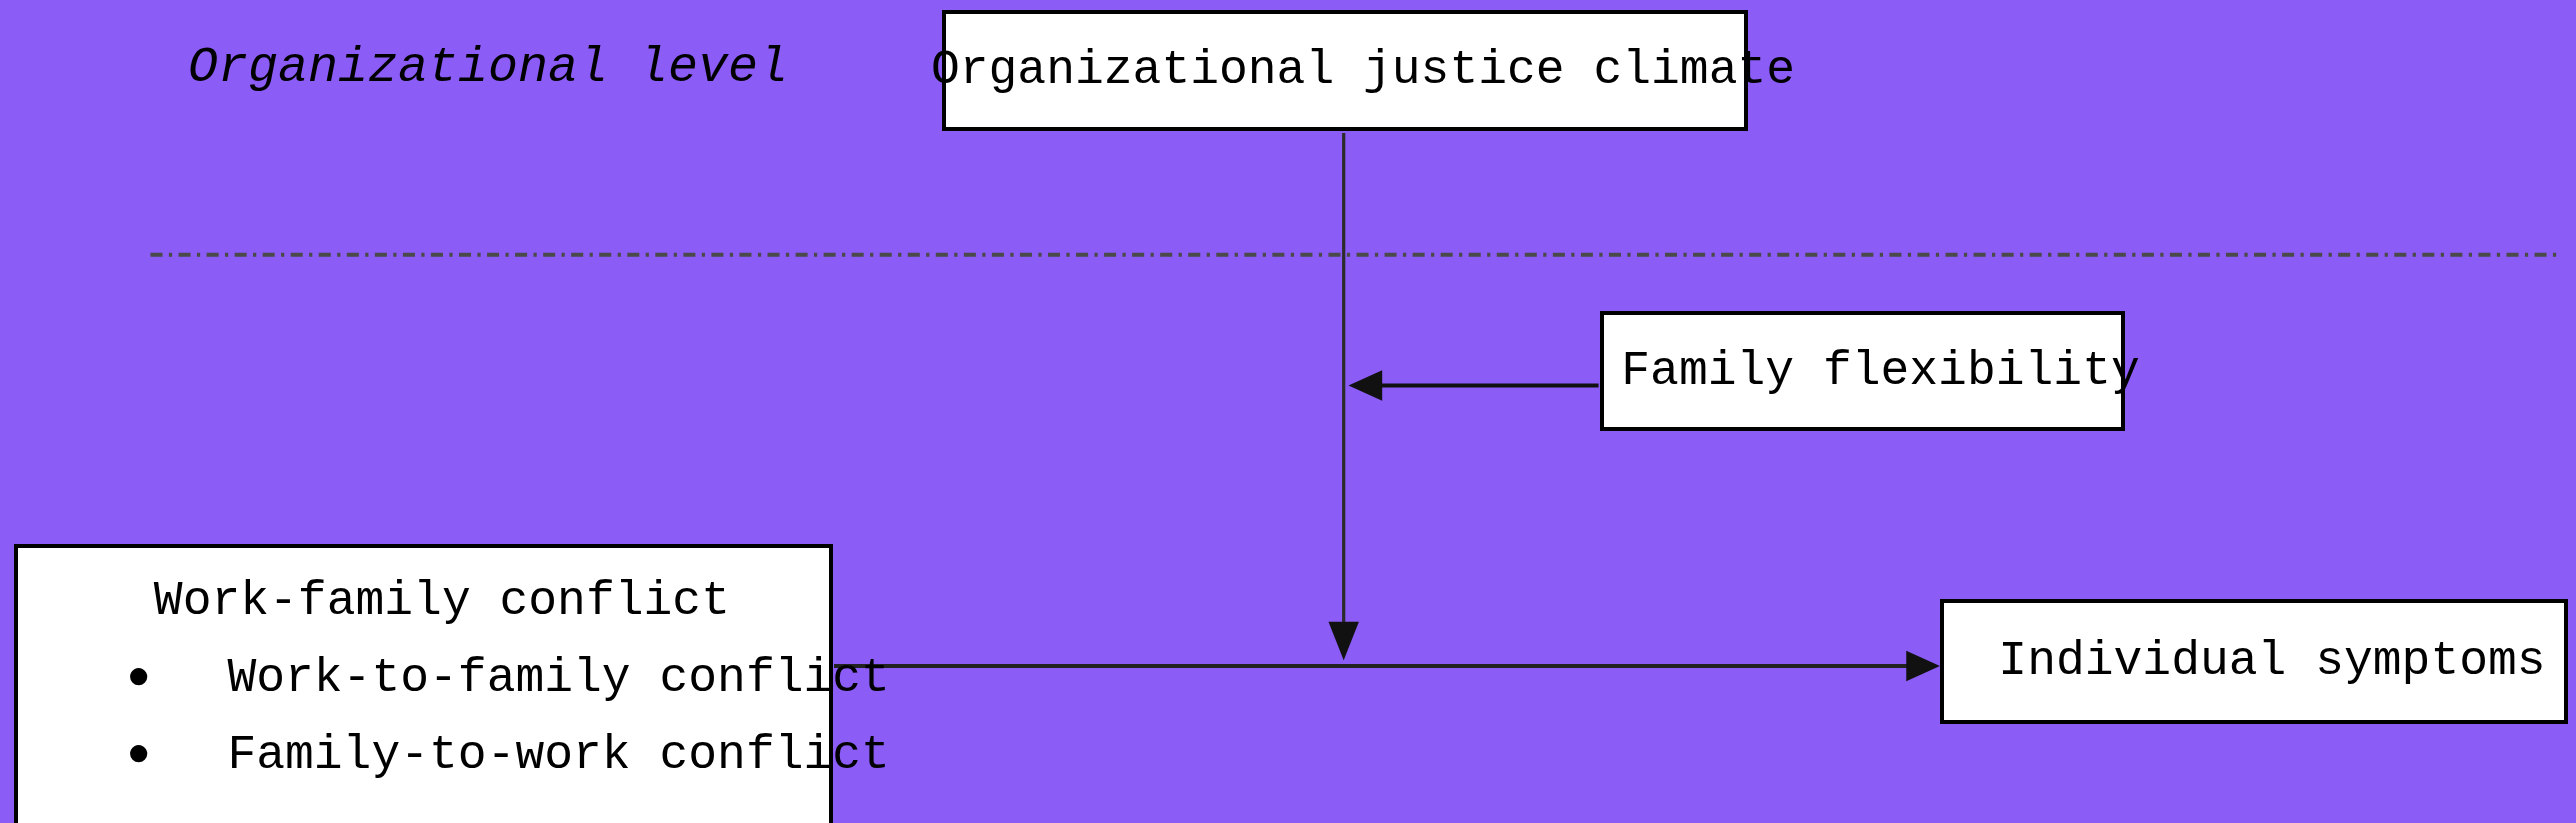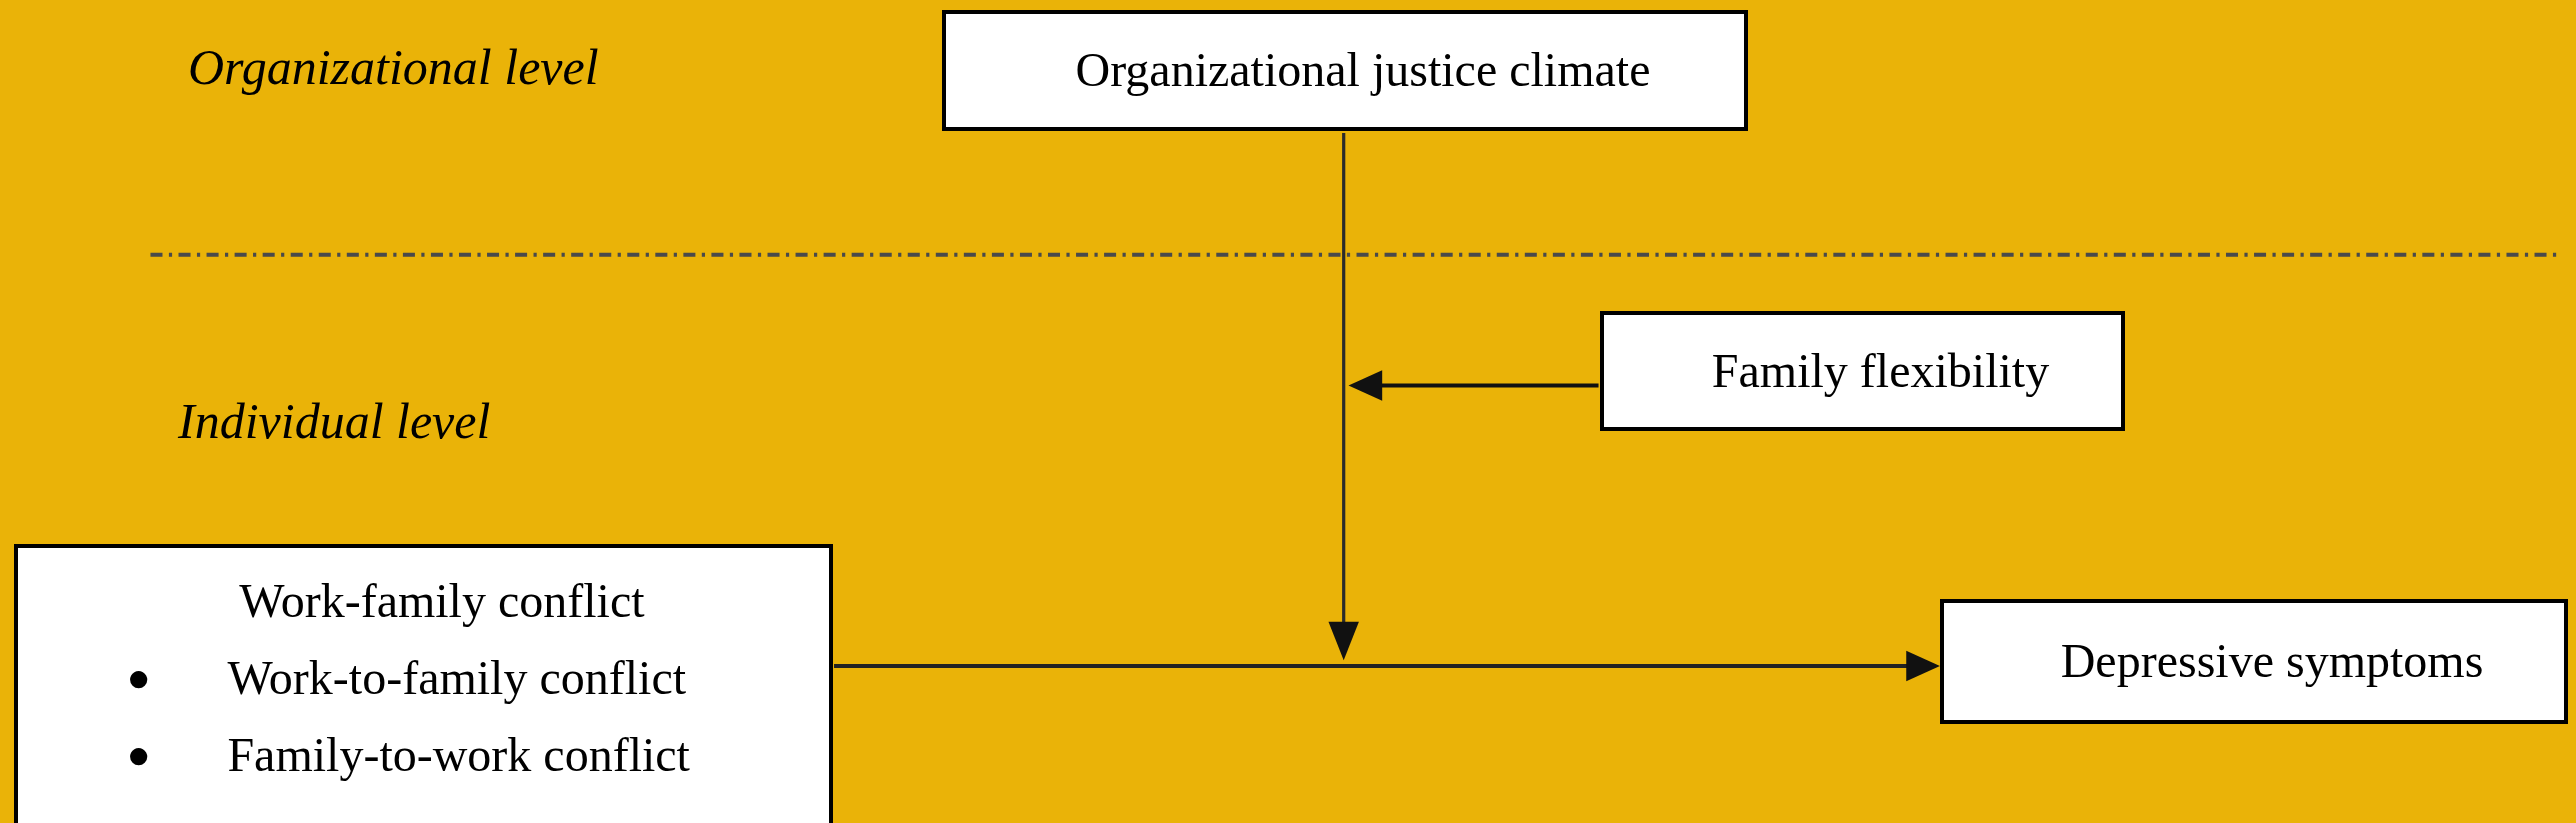--- a/index.html
+++ b/index.html
@@ -1,21 +1,21 @@
 <!DOCTYPE html>
 <html style="font-size:13px"><head>
 <meta charset="utf-8">
 <style>
   html, body { margin: 0; padding: 0; background: #ffffff; }
   .figure {
     position: relative;
     width: 2576px;
     height: 823px;
-    background: #eab308;
-    font-family: Liberation Serif, serif;
+    background: #8b5cf6;
+    font-family: Liberation Mono, monospace;
     color: #000000;
     overflow: hidden;
   }
   .lines-layer {
     position: absolute;
     left: 0; top: 0;
     width: 2576px; height: 823px;
   }
   .level-label {
     position: absolute;
@@ -86,21 +86,20 @@
 
     <line x1="1994" y1="481" x2="1714" y2="481" stroke="#111111" stroke-width="5"></line>
     <polygon points="1682,481 1724,462 1724,500" fill="#111111"></polygon>
 
     <line x1="1040" y1="831" x2="2388" y2="831" stroke="#222222" stroke-width="5"></line>
     <polygon points="2420,831 2378,812 2378,850" fill="#111111"></polygon>
   </svg>
 
   <div class="level-label label-org">Organizational level</div>
 
-  <div class="level-label label-ind">Individual level</div>
 
   <div class="node node-justice">
     <span>Organizational justice climate</span>
   </div>
 
   <div class="node node-flex">
     <span>Family flexibility</span>
   </div>
 
   <div class="node node-wfc">
@@ -109,17 +108,17 @@
       <span class="wfc-bullet">●</span>
       <span>Work-to-family conflict</span>
     </div>
     <div class="wfc-item">
       <span class="wfc-bullet">●</span>
       <span>Family-to-work conflict</span>
     </div>
   </div>
 
   <div class="node node-depress">
-    <span>Depressive symptoms</span>
+    <span>Individual symptoms</span>
   </div>
 
 </div>
 
 
 </body></html>

